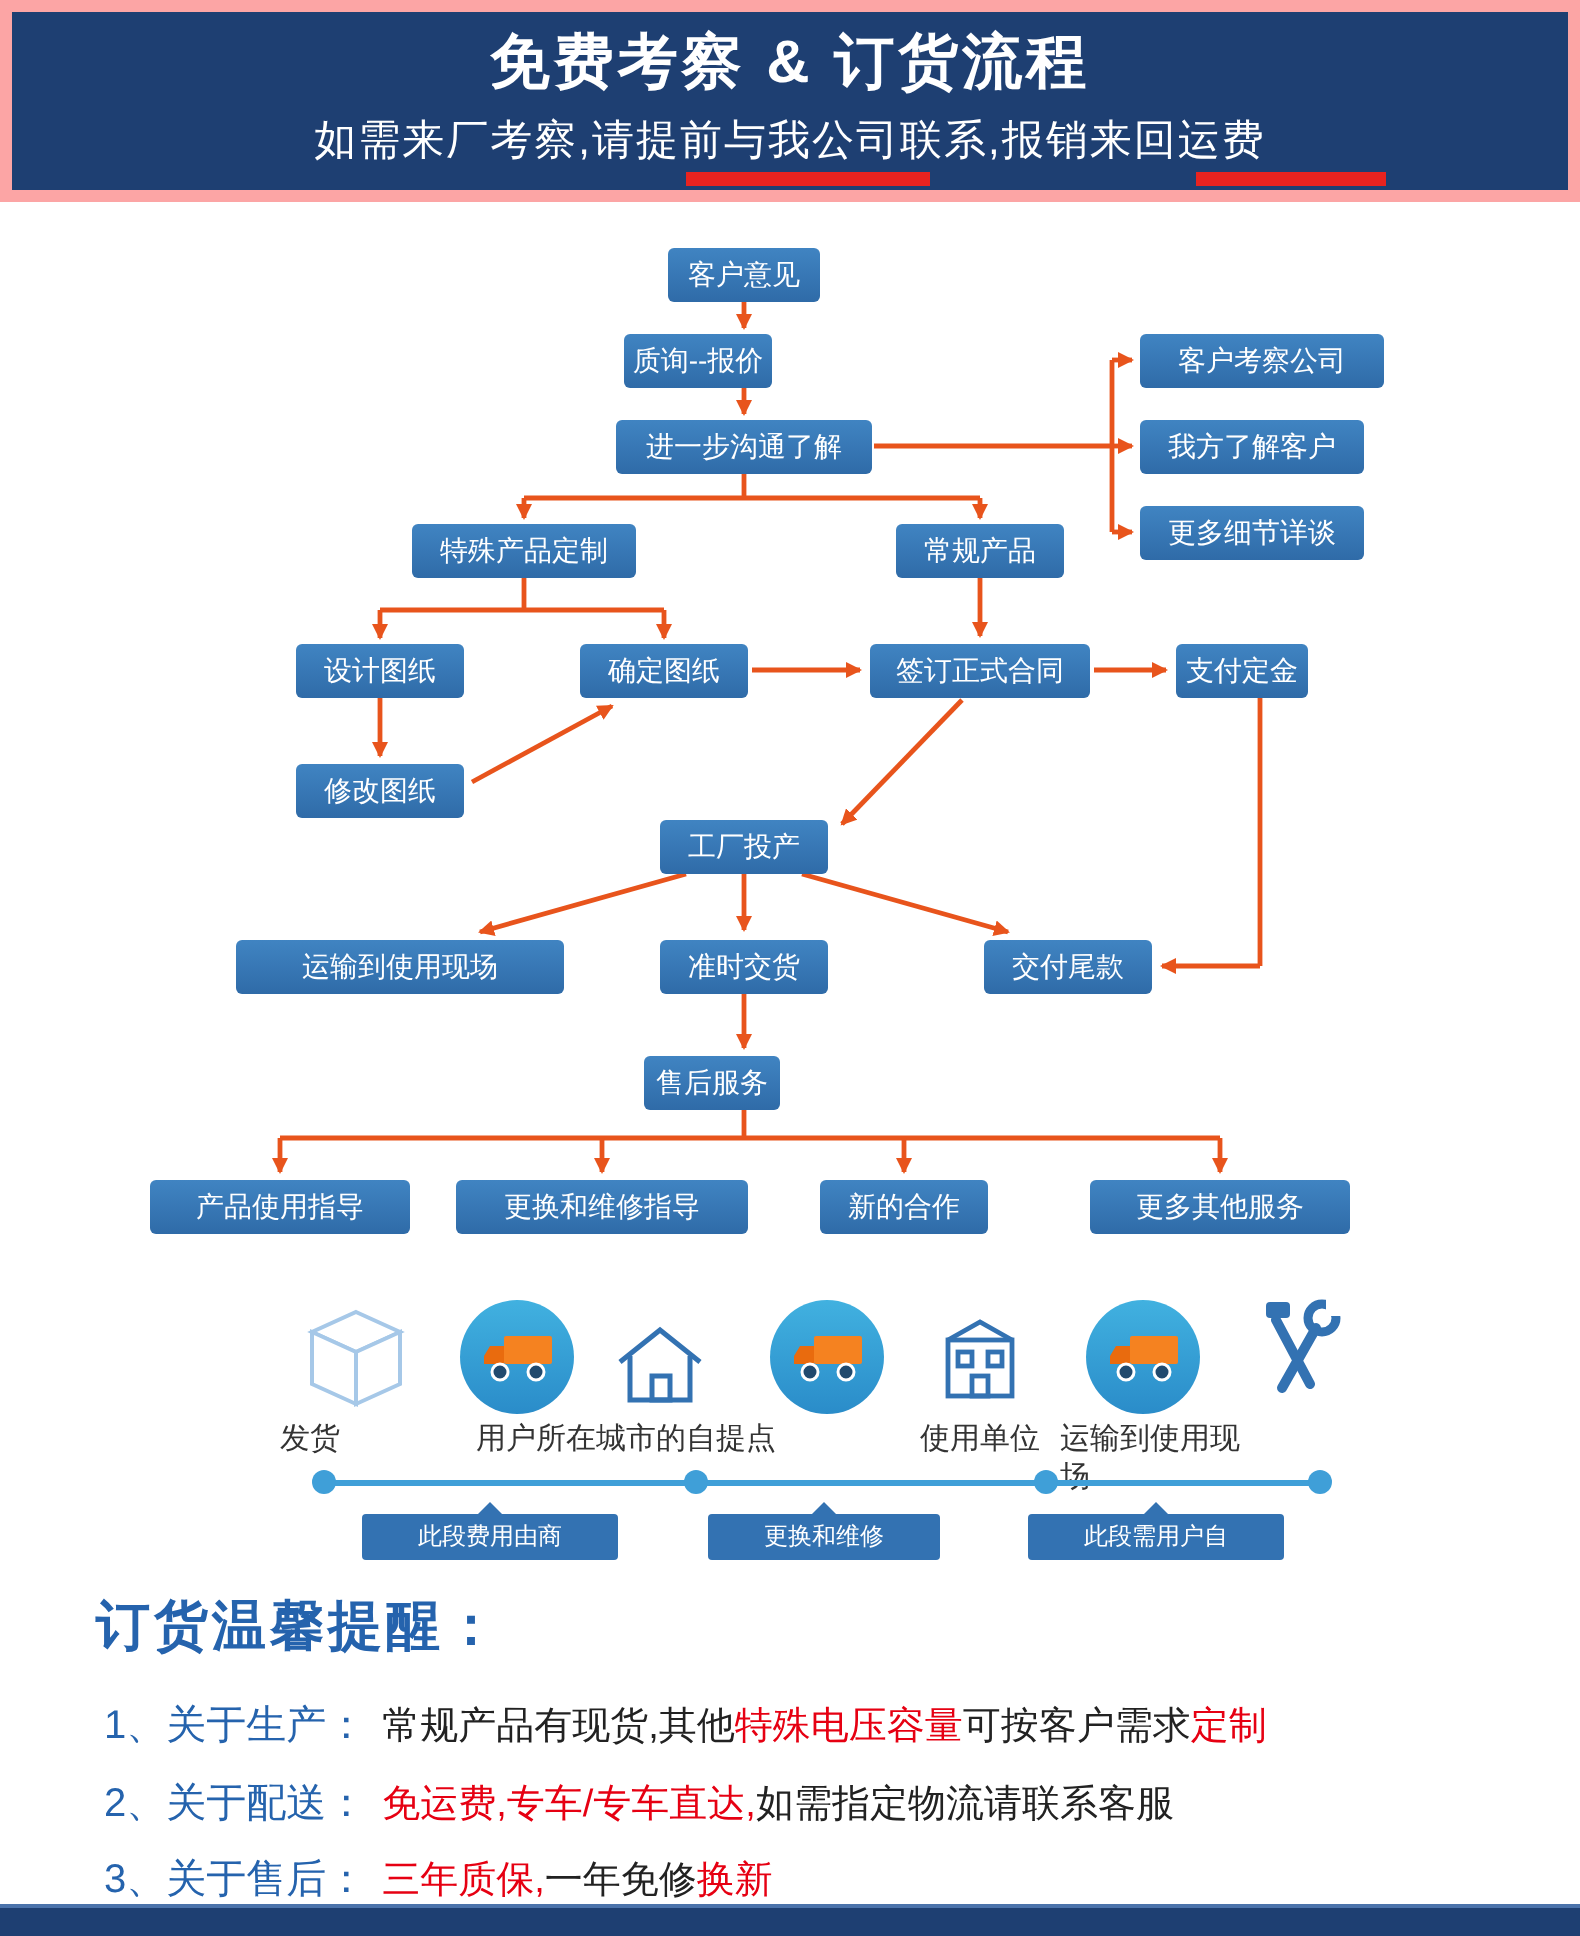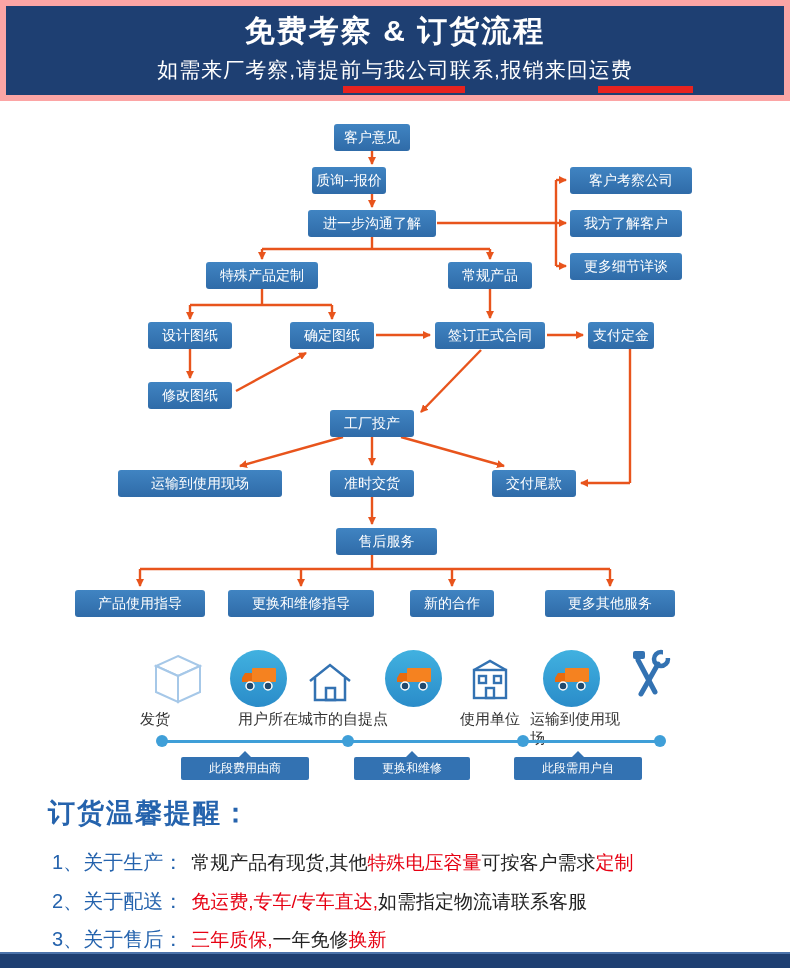--- a/index.html
+++ b/index.html
@@ -118,21 +118,21 @@
   <div class="fnode" style="left:448px;top:262px;width:84px">常规产品</div>
   <div class="fnode" style="left:148px;top:322px;width:84px">设计图纸</div>
   <div class="fnode" style="left:290px;top:322px;width:84px">确定图纸</div>
   <div class="fnode" style="left:435px;top:322px;width:110px">签订正式合同</div>
   <div class="fnode" style="left:588px;top:322px;width:66px">支付定金</div>
   <div class="fnode" style="left:148px;top:382px;width:84px">修改图纸</div>
   <div class="fnode" style="left:330px;top:410px;width:84px">工厂投产</div>
   <div class="fnode" style="left:118px;top:470px;width:164px">运输到使用现场</div>
   <div class="fnode" style="left:330px;top:470px;width:84px">准时交货</div>
   <div class="fnode" style="left:492px;top:470px;width:84px">交付尾款</div>
-  <div class="fnode" style="left:336px;top:528px;width:101px">售后服务</div>
+  <div class="fnode" style="left:322px;top:528px;width:68px">售后服务</div>
   <div class="fnode" style="left:75px;top:590px;width:130px">产品使用指导</div>
   <div class="fnode" style="left:228px;top:590px;width:146px">更换和维修指导</div>
   <div class="fnode" style="left:410px;top:590px;width:84px">新的合作</div>
   <div class="fnode" style="left:545px;top:590px;width:130px">更多其他服务</div>
 
   <div class="icon-abs" style="left:150px;top:652px">
     <svg width="56" height="54" viewBox="0 0 56 54">
       <g fill="#ffffff" stroke="#a6c8e8" stroke-width="2">
         <polygon points="28,4 50,14 28,24 6,14"></polygon>
         <polygon points="6,14 28,24 28,50 6,40"></polygon>

